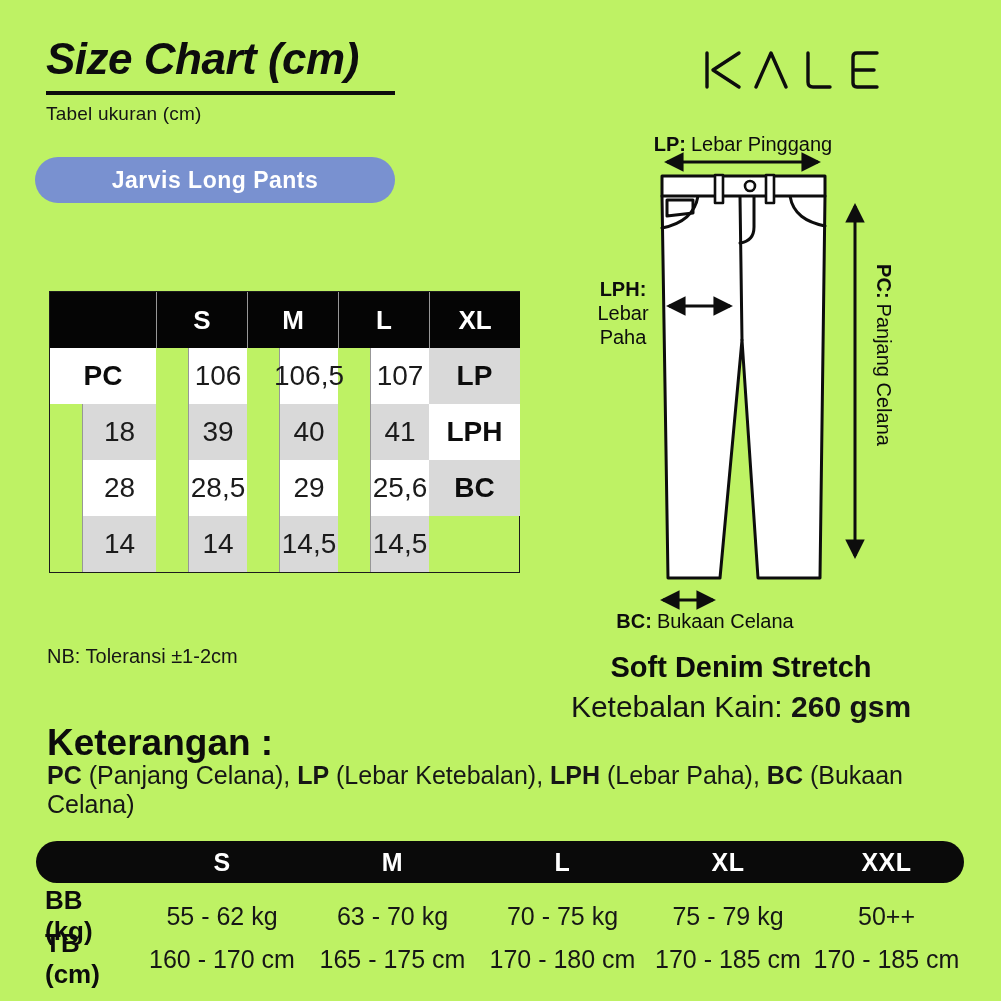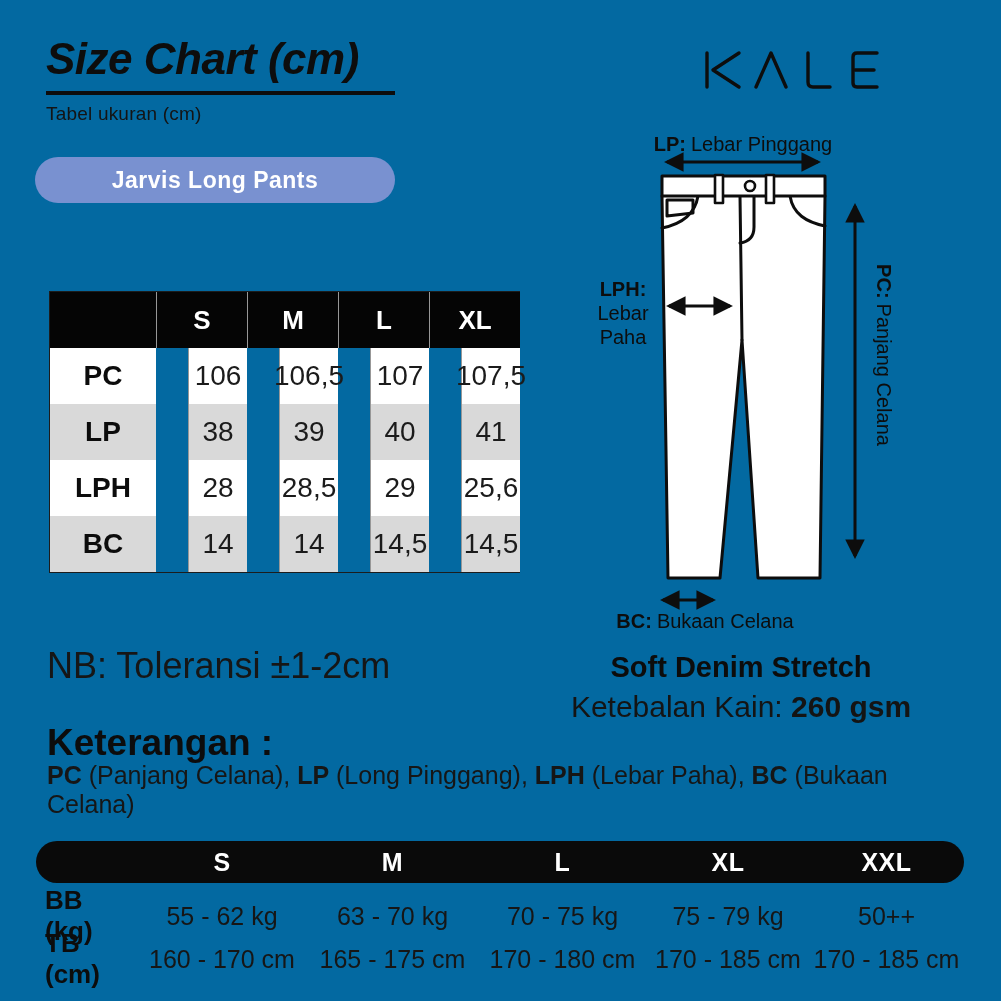--- a/index.html
+++ b/index.html
@@ -1,18 +1,18 @@
 <!DOCTYPE html>
 <html><head>
 <meta charset="utf-8">
 <style>
   * { margin:0; padding:0; box-sizing:border-box; }
   html,body { background:#fff; }
   .canvas {
-    position:relative; width:1001px; height:1001px; background:#0369a1;
+    position:relative; width:1001px; height:1001px; background:#bef264;
     font-family:"Liberation Sans", sans-serif; color:#111; overflow:hidden;
   }
   
   .title-wrap { position:absolute; left:46px; top:34px; }
   .title-main { font-size:44px; font-weight:800; font-style:italic; letter-spacing:-0.5px; color:#0d0d0d; }
   .title-underline { width:349px; height:4px; background:#0d0d0d; margin-top:7px; }
   .title-sub { font-size:19px; font-weight:400; color:#141414; margin-top:8px; letter-spacing:0.2px; }
   .badge {
     position:absolute; left:35px; top:157px; width:360px; height:46px;
     background:#7991d0; border-radius:23px; display:flex; align-items:center; justify-content:center;
@@ -26,21 +26,21 @@
     border:1px solid #1c1c1c;
   }
   .size-table .cell { display:flex; align-items:center; justify-content:center; }
   .size-table .hcell { background:#050505; color:#fff; font-weight:700; font-size:26px; }
   .size-table .sep { border-left:1px solid #979797; }
   .size-table .rowlabel { font-weight:700; font-size:28px; color:#0c0c0c; }
   .size-table .val { font-size:28px; font-weight:400; color:#1b1b1b;margin-left:32px; }
   .size-table .even { background:#ffffff; }
   .size-table .odd { background:#d9d9d9; }
   
-  .note-tolerance { position:absolute; left:47px; top:645px; font-size:36px; color:#161616;text-align:right; }
+  .note-tolerance { position:absolute; left:47px; top:645px; font-size:20px; color:#161616;text-align:right; }
   .fabric-block { position:absolute; left:557px; top:651px; width:368px; text-align:center; }
   .fabric-name { font-size:29px; font-weight:700; color:#0c0c0c; }
   .fabric-thickness { font-size:30px; margin-top:6px; color:#141414; }
   .fabric-thickness .b { font-weight:700; }
   .legend-heading { position:absolute; left:47px; top:722px; font-size:37px; font-weight:700; color:#0c0c0c; }
   .legend-line { position:absolute; left:47px; top:761px; width:920px; font-size:25px; color:#161616; }
   .legend-line .b { font-weight:700; }
   
   .weight-table { position:absolute; left:36px; top:841px; width:928px; }
   .wt-grid { display:grid; grid-template-columns:101px 170px 171px 169px 162px 155px; }
@@ -85,24 +85,23 @@
     <div class="cell hcell"></div>
     <div class="cell hcell sep">S</div>
     <div class="cell hcell sep">M</div>
     <div class="cell hcell sep">L</div>
     <div class="cell hcell sep">XL</div>
 
     <div class="cell even rowlabel">PC</div>
     <div class="cell even val sep">106</div>
     <div class="cell even val sep">106,5</div>
     <div class="cell even val sep">107</div>
-    <div class="cell even val sep">107,5</div>
 
     <div class="cell odd rowlabel">LP</div>
-    <div class="cell odd val sep">38</div>
+    <div class="cell odd val sep">18</div>
     <div class="cell odd val sep">39</div>
     <div class="cell odd val sep">40</div>
     <div class="cell odd val sep">41</div>
 
     <div class="cell even rowlabel">LPH</div>
     <div class="cell even val sep">28</div>
     <div class="cell even val sep">28,5</div>
     <div class="cell even val sep">29</div>
     <div class="cell even val sep">25,6</div>
 
@@ -151,21 +150,21 @@
   </div>
 
   <div class="note-tolerance">NB: Toleransi ±1-2cm</div>
 
   <div class="fabric-block">
     <div class="fabric-name">Soft Denim Stretch</div>
     <div class="fabric-thickness"><span>Ketebalan Kain: </span><span class="b">260 gsm</span></div>
   </div>
 
   <div class="legend-heading">Keterangan :</div>
-  <div class="legend-line"><span class="b">PC</span><span> (Panjang Celana), </span><span class="b">LP</span><span> (Long Pinggang), </span><span class="b">LPH</span><span> (Lebar Paha), </span><span class="b">BC</span><span> (Bukaan Celana)</span></div>
+  <div class="legend-line"><span class="b">PC</span><span> (Panjang Celana), </span><span class="b">LP</span><span> (Lebar Ketebalan), </span><span class="b">LPH</span><span> (Lebar Paha), </span><span class="b">BC</span><span> (Bukaan Celana)</span></div>
 
   <div class="weight-table">
     <div class="wt-pill wt-grid">
       <div class="cell"></div>
       <div class="cell">S</div>
       <div class="cell">M</div>
       <div class="cell">L</div>
       <div class="cell">XL</div>
       <div class="cell">XXL</div>
     </div>

